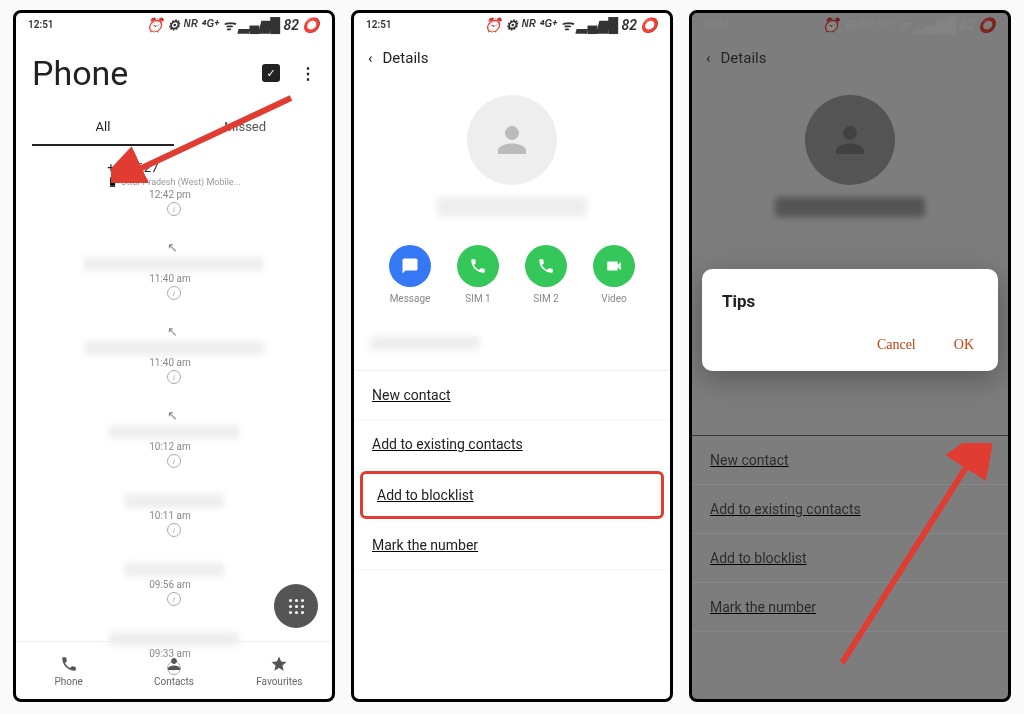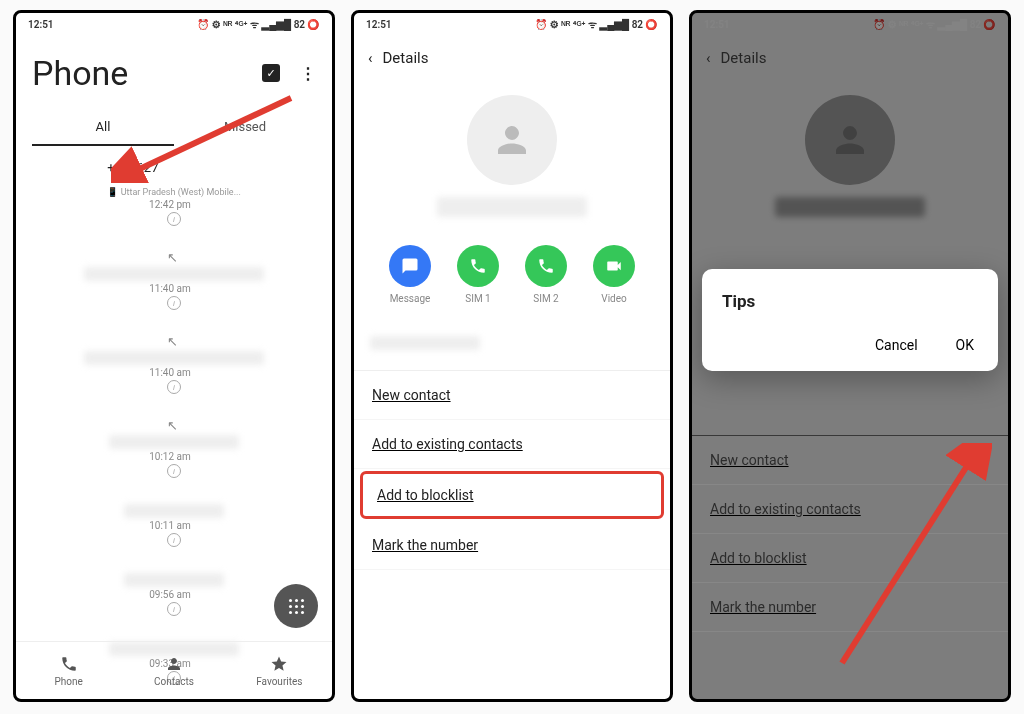--- a/index.html
+++ b/index.html
@@ -3,37 +3,37 @@
 <meta charset="utf-8">
 <style>
   * { margin: 0; padding: 0; box-sizing: border-box; font-family: -apple-system, Roboto, sans-serif; }
   body { background: #fafafa; display: flex; justify-content: center; align-items: flex-start; padding: 10px; gap: 16px; }
   .phone-frame { width: 322px; height: 692px; border: 3px solid #000; border-radius: 8px; background: #fff; overflow: hidden; position: relative; }
   .phone-frame.dim { background: #7d7d7d; }
   
   
   .status-bar { height: 22px; display: flex; justify-content: space-between; align-items: center; padding: 0 12px; font-size: 10px; font-weight: 600; color: #333; }
   .status-bar.light { color: #eee; }
-  .status-right { display: flex; gap: 3px; align-items: center; font-size: 10px; }
+  .status-right { display: flex; gap: 3px; align-items: center; font-size: 14px; font-style: italic; }
   
   
   .s1-header { padding: 18px 16px 10px; display: flex; justify-content: space-between; align-items: center; }
   .s1-title { font-size: 34px; font-weight: 400; color: #222; }
   .s1-header-icons { display: flex; gap: 20px; align-items: center; }
   .check-box { width: 18px; height: 18px; background: #222; border-radius: 3px; display:flex; align-items:center; justify-content:center; color:#fff; font-size:11px; }
   .dots { font-size: 16px; font-weight: bold; color:#222; }
   .s1-tabs { display: flex; padding: 0 16px; margin-top:6px; }
   .s1-tab { flex: 1; text-align: center; padding: 10px 0; font-size: 13px; color: #555; }
   .s1-tab.active { border-bottom: 2px solid #222; color: #222; }
   .call-list { padding: 0 16px; position:relative; }
   .call-item { display: flex; align-items: center; padding: 12px 0; gap: 2px; flex-direction: column; }
   .call-icon { width: 14px; color: #888; font-size:13px; }
   .call-info { flex: 1; }
   .call-num { font-size: 13px; color: #222; }
-  .call-sub { font-size: 9px; color: #999; margin-top:12px; }
+  .call-sub { font-size: 9px; color: #999; margin-top:2px; }
   .call-time { font-size: 10px; color: #888; margin-right:8px; }
   .info-icon { width: 14px; height: 14px; border: 1px solid #aaa; border-radius: 50%; display:inline-flex; align-items:center; justify-content:center; font-size:8px; color:#aaa; font-style:italic; }
   .blur-strip { height:14px; background:#eee; border-radius:3px; filter:blur(3px); }
   .blur-strip.w180{width:180px} .blur-strip.w130{width:130px} .blur-strip.w100{width:100px}
   .fab { width:44px; height:44px; background:#555; border-radius:50%; display:flex; align-items:center; justify-content:center; position:absolute; right:14px; top:438px; }
   .fab .grid { display:grid; grid-template-columns:repeat(3,3px); gap:3px; }
   .fab .grid span { width:3px; height:3px; background:#fff; border-radius:50%; }
   .s1-bottom { position:absolute; bottom:0; left:0; right:0; height:58px; display:flex; border-top:1px solid #eee; }
   .s1-bottom-item { flex:1; display:flex; flex-direction:column; align-items:center; justify-content:center; gap:3px; font-size:10px; color:#666; }
   .s1-bottom-item svg{width:18px;height:18px;fill:#555;}
@@ -59,21 +59,21 @@
   .menu-item.highlight { border:3px solid #e03c31; border-radius:6px; margin:2px 6px; padding:13px 14px; }
   .menu-item.dim{color:#505050;}
   
   
   .s3-back { display:flex; align-items:center; gap:10px; padding:14px 14px 10px; font-size:15px; color:#444; }
   .s3-bg-content { filter:brightness(0.55); }
   .dialog { position:absolute; top:256px; left:10px; right:10px; background:#fff; border-radius:10px; padding:22px 20px 12px; box-shadow:0 8px 30px rgba(0,0,0,.3); }
   .dialog-title { font-size:17px; font-weight:700; color:#222; margin-bottom:20px; }
   .dialog-msg { font-size:12px; color:#666; line-height:1.5; margin-bottom:22px; }
   .dialog-btns { display:flex; justify-content:flex-end; gap:30px; }
-  .dialog-btn { font-size:14px; color:#000000; padding:6px 4px; cursor:pointer; }
+  .dialog-btn { font-size:14px; color:#c2410c; padding:6px 4px; cursor:pointer;font-family:Liberation Serif, serif; }
   .arrow3 { position:absolute; top:430px; left:140px; width:160px; height:230px; pointer-events:none; }
 </style>
 </head>
 <body>
 
 <div class="phone-frame">
   <div class="status-bar">
     <span>12:51</span>
     <span class="status-right">⏰ ⚙ ᴺᴿ ⁴ᴳ⁺ ᯤ ▂▄▆█ 82 ⭕</span>
   </div>

